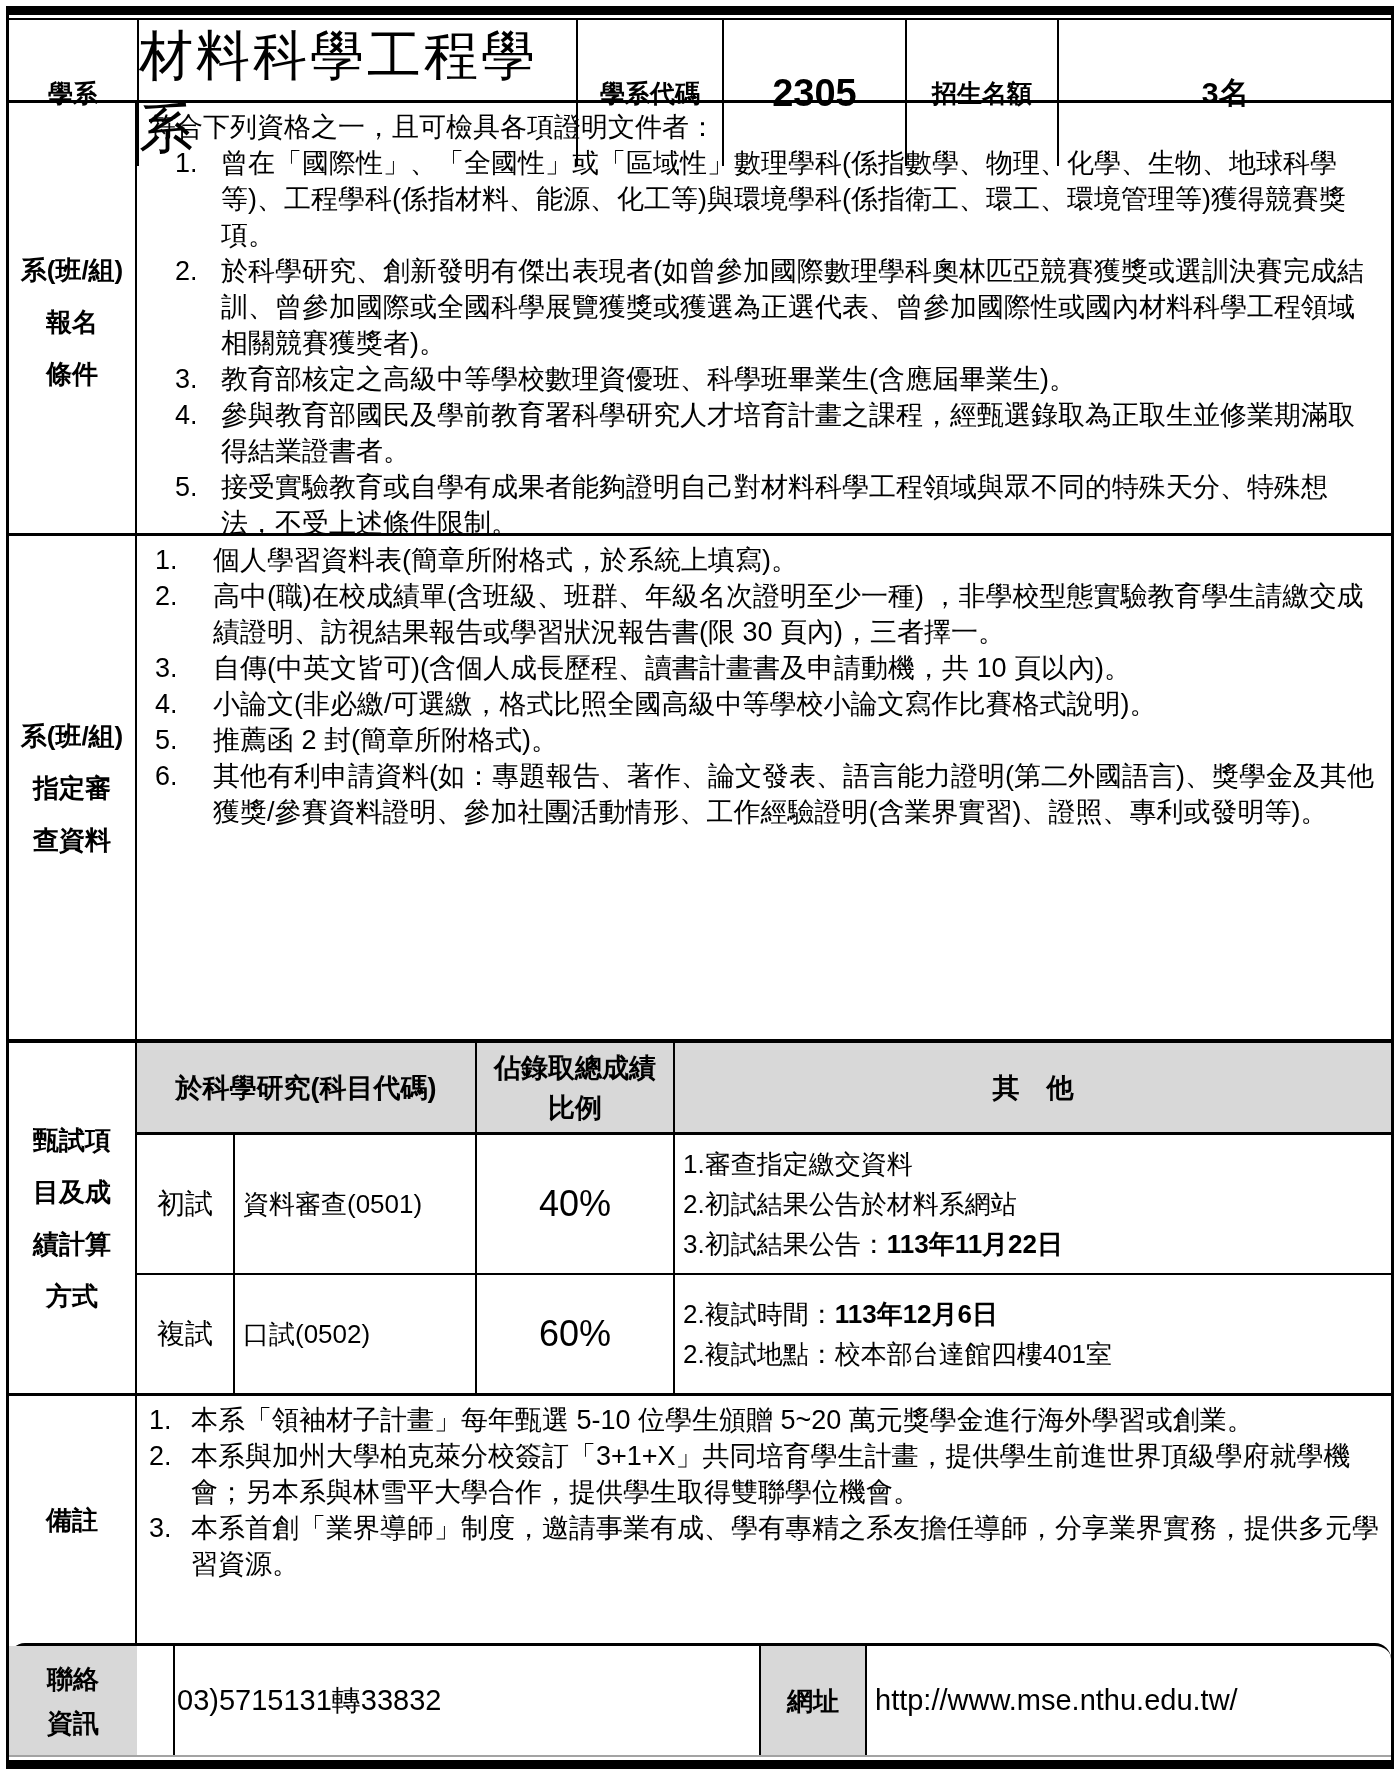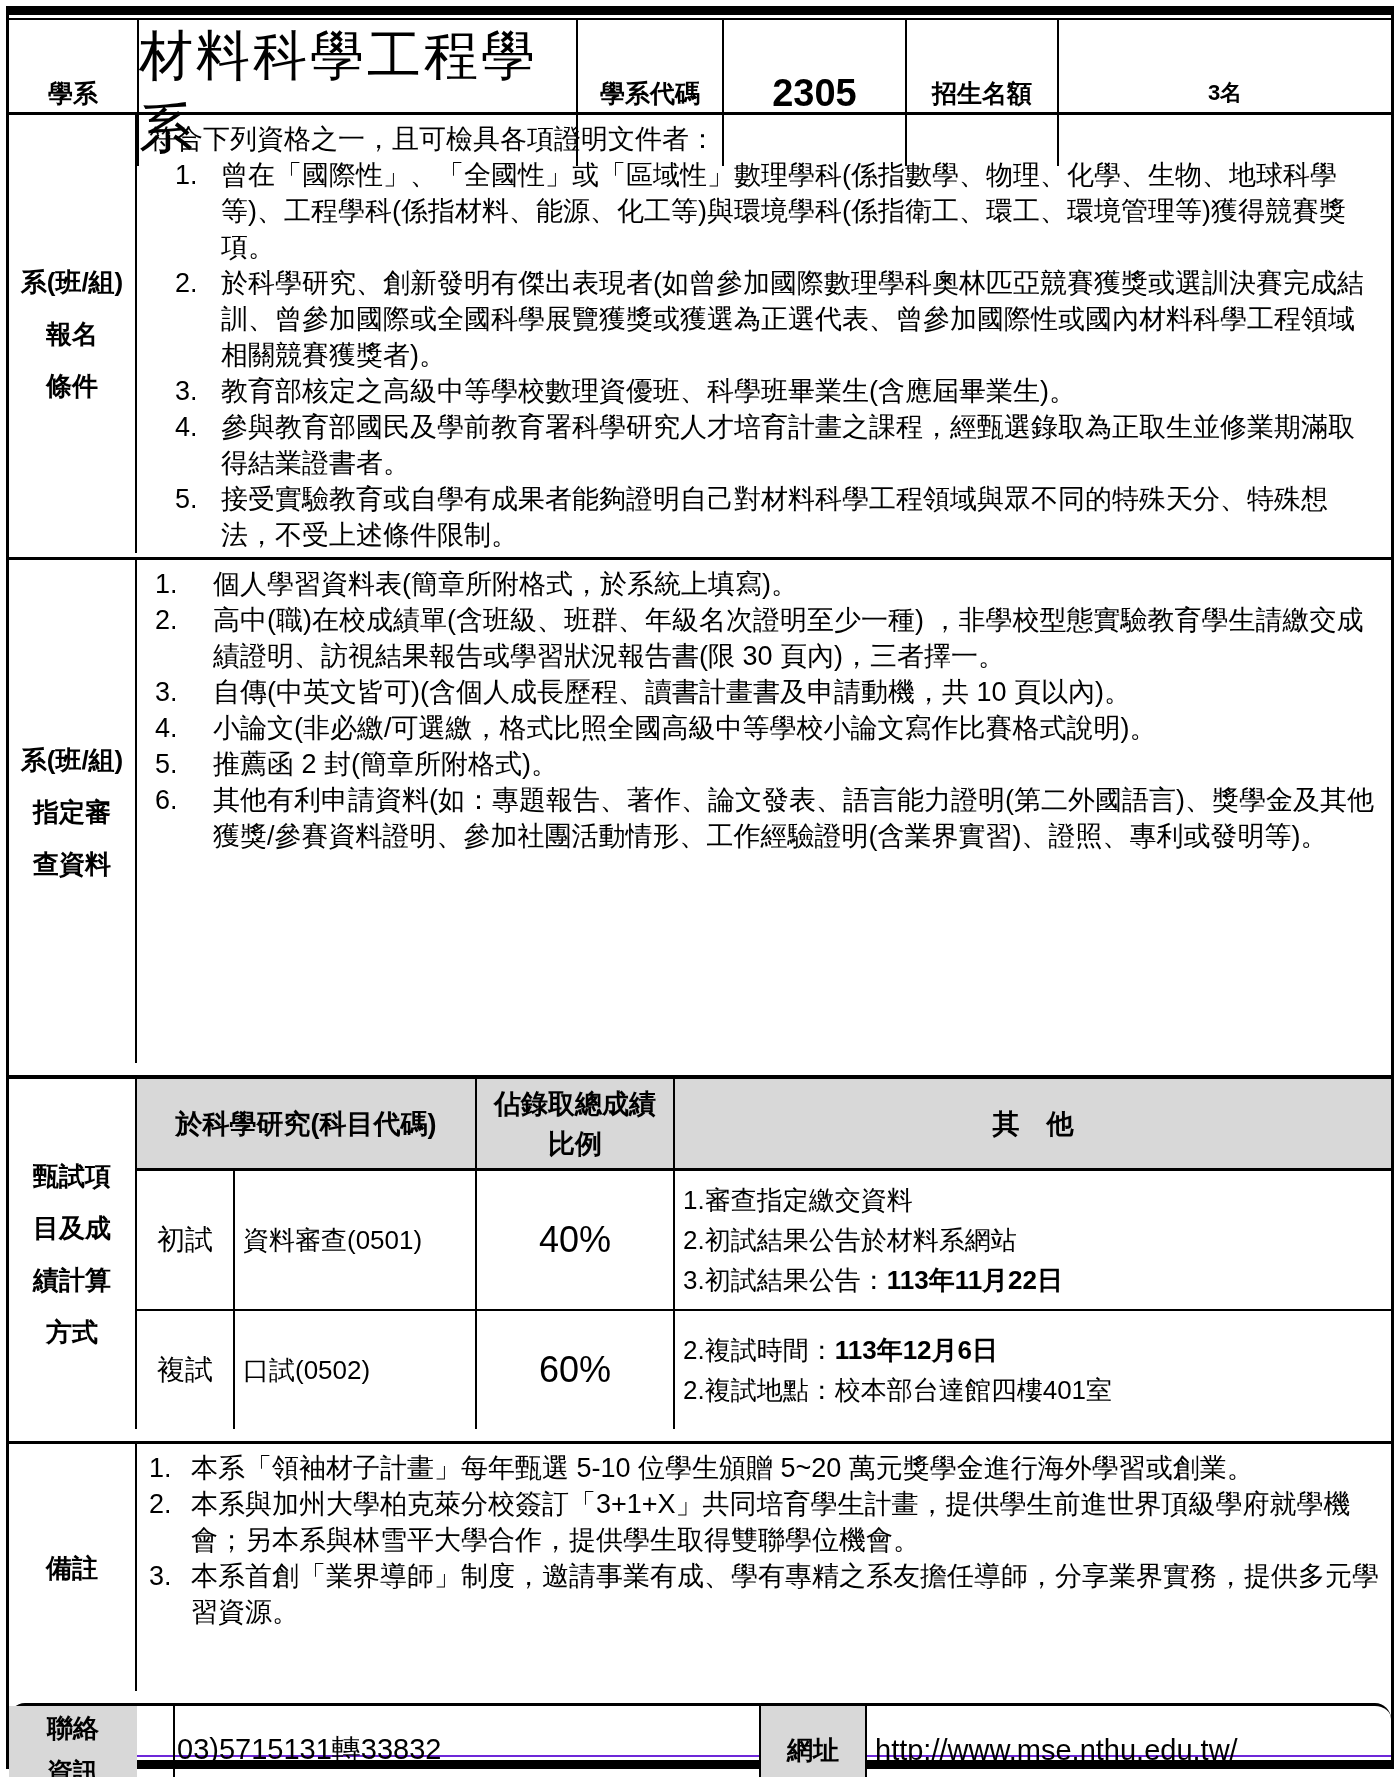--- a/index.html
+++ b/index.html
@@ -9,38 +9,37 @@
     font-family:"Liberation Sans","DejaVu Sans",sans-serif; color:#000;
   }
   .outer {
     position:absolute; left:6px; right:6px; top:6px; bottom:8px;
     border-left:3px solid #000; border-right:3px solid #000;
     border-top:9px solid #000; border-bottom:9px solid #000;
     padding:3px 0;
   }
   .tbl {
     height:100%;
-    border-top:2px solid #000; border-bottom:2px solid #6d28d9;
+    border-top:2px solid #000; border-bottom:2px solid #a3a3a3;
     display:grid;
     grid-template-rows:80px 433px 506px 354px 250px 1fr;
-    gap:12px;
   }
   .row { display:grid; }
   .r-head { grid-template-columns:128px 439px 146px 183px 152px 1fr; }
   .r-sec  { grid-template-columns:128px 1fr; }
   .bt3 { border-top:3px solid #000; }
   .bt4 { border-top:4px solid #000; }
   .cell { display:flex; align-items:center; justify-content:center; }
   .vl { border-left:2px solid #000; }
   .gray { background:#d8d8d8; }
 
   .small-label { font-weight:bold; font-size:25px; text-align:center; }
   .dept-name { font-weight:normal; font-size:54px; letter-spacing:3px; }
   .code-val { font-weight:bold; font-size:38px; }
-  .quota-val { font-weight:bold; font-size:22px; }
+  .quota-val { font-weight:bold; font-size:30px;font-family:Liberation Mono, monospace; }
 
   .side-label {
     display:flex; flex-direction:column; align-items:center; justify-content:center;
     font-weight:bold; font-size:26px; line-height:52px; text-align:center;
     border-right:2px solid #000;
   }
   .body { padding:6px 10px 0 12px; font-size:27px; line-height:36px; }
   .intro { }
   .list1 { padding-left:26px; }
   .list2 { padding-left:18px; }

